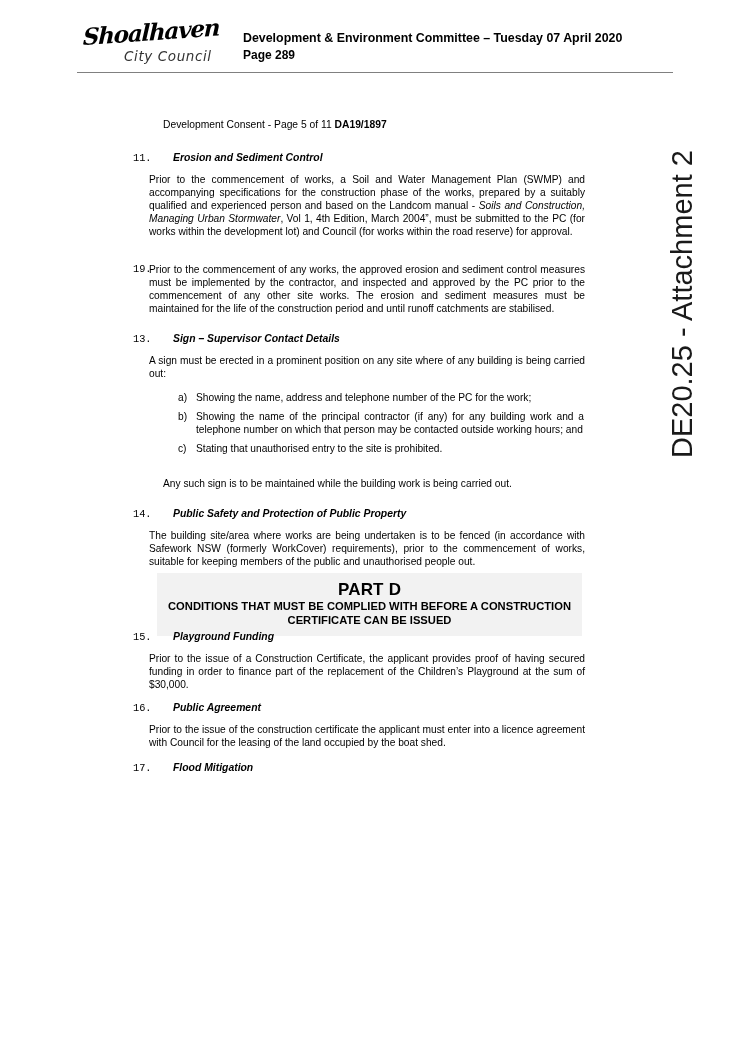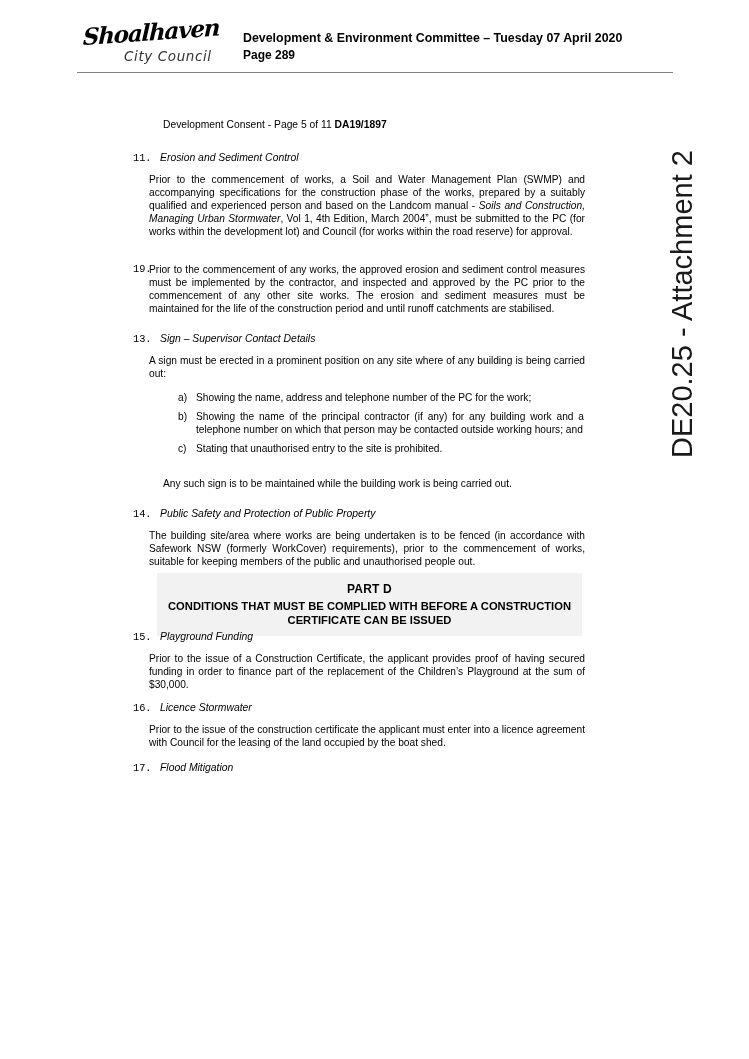--- a/index.html
+++ b/index.html
@@ -126,23 +126,23 @@
   .item-num {
     position: absolute;
     left: 0px;
     top: 0px;
     width: 26px;
     font-size: 10.3px;
     text-align: left;
     font-family: Liberation Mono, monospace;
   }
   .item-title {
-    margin-left: 27px;
+    margin-left: 40px;
     font-size: 10.4px;
-    font-weight: normal;
+    font-weight: bold;
     font-style: italic;
   }
   .item-para {
     margin-left: 16px;
     font-size: 10.2px;
     line-height: 13.1px;
     text-align: justify;
     text-justify: inter-word;
   }
   .item-para i { font-style: italic; }
@@ -179,21 +179,21 @@
     position: absolute;
     left: 157px;
     top: 573px;
     width: 425px;
     background: #f2f2f2;
     padding: 7px 8px 9px 8px;
     box-sizing: border-box;
     text-align: center;
   }
   .part-banner-title {
-    font-size: 12px;
+    font-size: 17px;
     font-weight: bold;
     line-height: 19px;
     letter-spacing: 0.2px;
   }
   .part-banner-sub {
     font-size: 11.2px;
     font-weight: bold;
     line-height: 13.6px;
     margin-top: 1px;
   }
@@ -269,21 +269,21 @@
     </div>
 
     <div class="item" style="top:631px;">
       <div class="item-num">15.</div>
       <div class="item-title">Playground Funding</div>
       <div class="item-para" style="margin-top:10px;">Prior to the issue of a Construction Certificate, the applicant provides proof of having secured funding in order to finance part of the replacement of the Children’s Playground at the sum of $30,000.</div>
     </div>
 
     <div class="item" style="top:702px;">
       <div class="item-num">16.</div>
-      <div class="item-title">Licence Stormwater</div>
+      <div class="item-title">Public Agreement</div>
       <div class="item-para" style="margin-top:10px;">Prior to the issue of the construction certificate the applicant must enter into a licence agreement with Council for the leasing of the land occupied by the boat shed.</div>
     </div>
 
     <div class="item" style="top:762px;">
       <div class="item-num">17.</div>
       <div class="item-title">Flood Mitigation</div>
     </div>
 
   </div>
 </div>

